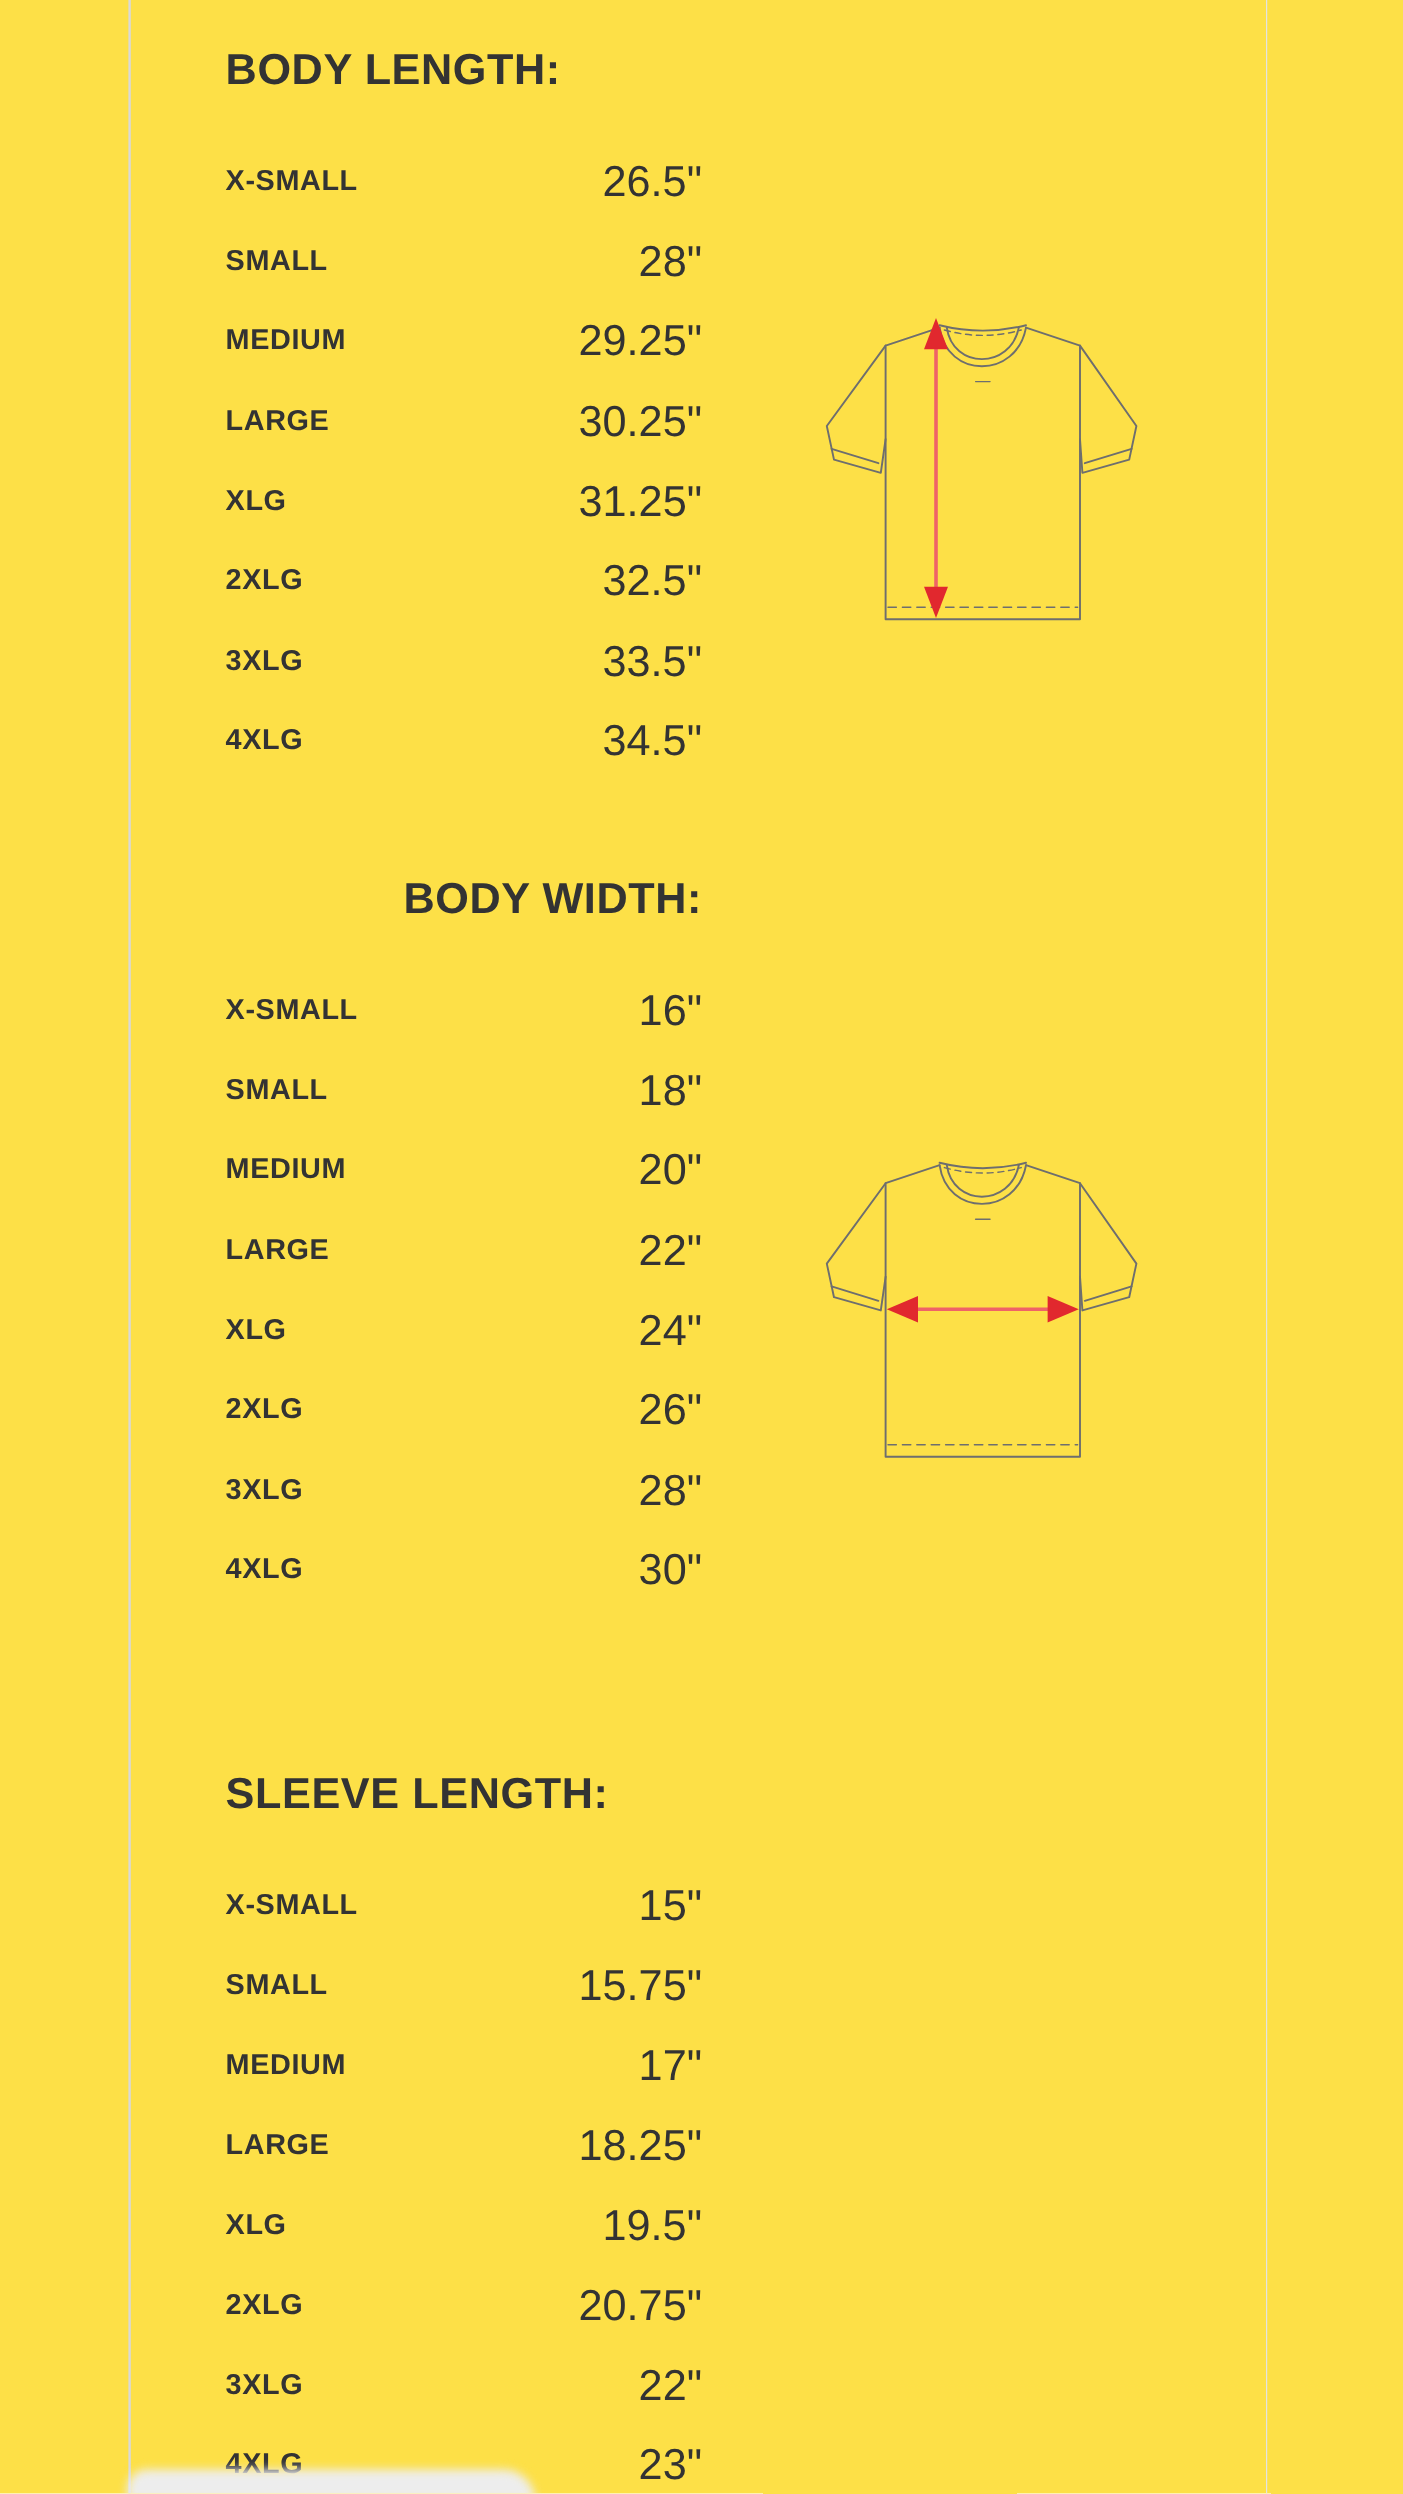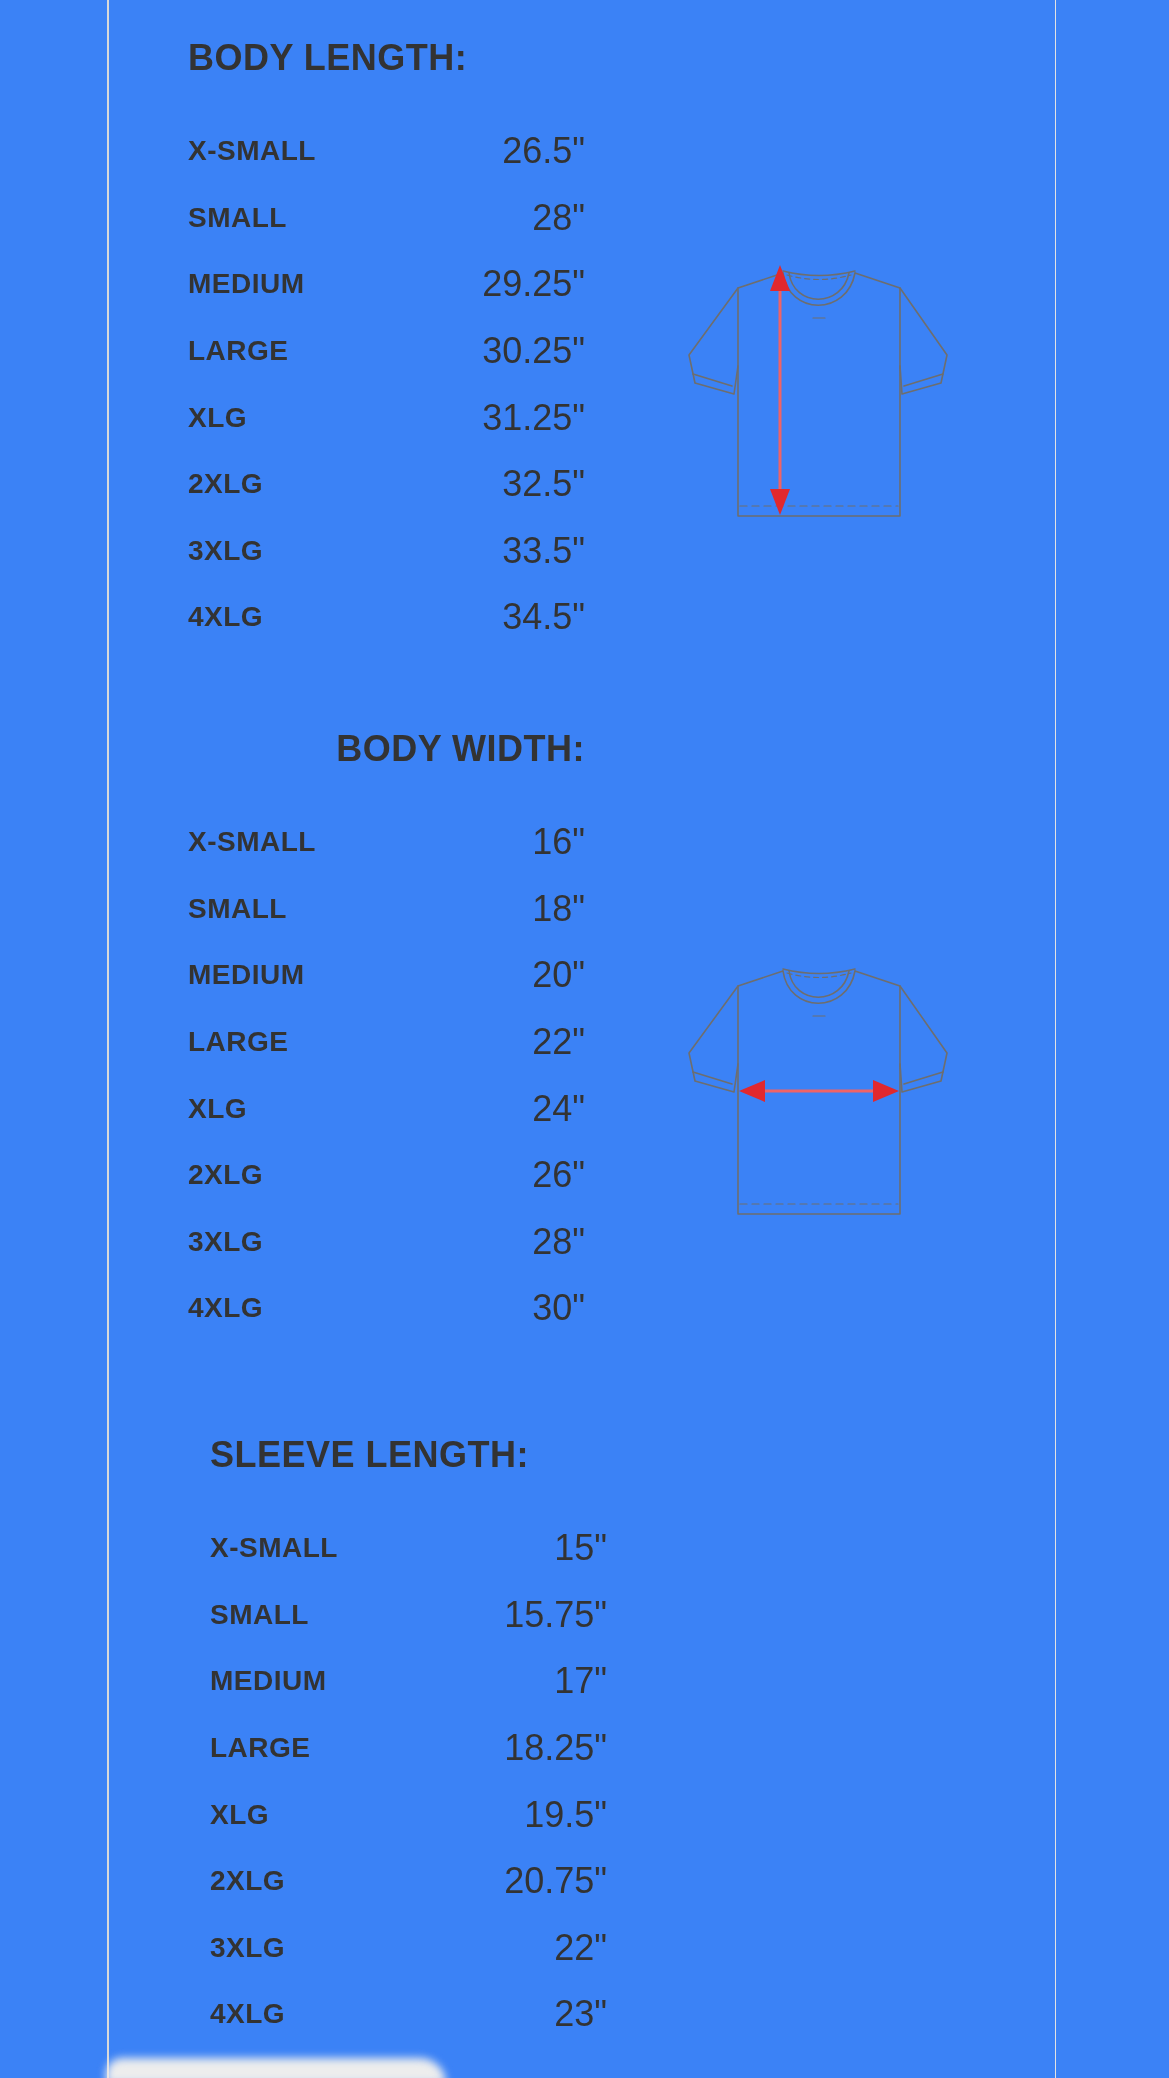--- a/index.html
+++ b/index.html
@@ -1,38 +1,38 @@
 <!DOCTYPE html>
 <html><head>
 <meta charset="utf-8">
 <style>
   html,body{margin:0;padding:0;background:#ffffff;}
   .page{
     position:relative;
     width:1169px;height:2078px;
-    background:#3b82f6;
+    background:#fde047;
     overflow:hidden;
     font-family:"Liberation Sans","DejaVu Sans",sans-serif;
     color:#333333;
   }
   .rule{position:absolute;top:0;bottom:0;}
   .rule-left{left:107px;width:2px;background:#d9d9d9;}
   .rule-right{left:1055px;width:1px;background:#e3e3e3;}
 
   .section{position:absolute;left:188px;width:397px;}
   .section-title{
     font-size:36px;font-weight:700;line-height:44px;
     letter-spacing:0.5px;color:#333333;white-space:nowrap;
   }
   .rows{position:absolute;left:0;top:82px;width:100%;}
   .row{
     display:flex;justify-content:space-between;align-items:center;
     height:66.57px;
   }
-  .size-label{font-size:28px;font-weight:700;letter-spacing:0.5px;color:#333333;white-space:nowrap;}
+  .size-label{font-size:24px;font-weight:700;letter-spacing:0.5px;color:#333333;white-space:nowrap;}
   .size-value{font-size:36px;font-weight:400;color:#333333;white-space:nowrap;}
 
   .diagram{position:absolute;left:680px;width:276px;height:260px;}
   .diagram-1{top:260px;}
   .diagram-2{top:958px;}
   .tee-stroke{stroke:#6e6e6e;stroke-width:1.6;fill:none;stroke-linejoin:round;stroke-linecap:round;}
 
   .bottom-shadow{
     position:absolute;left:106px;top:2058px;width:340px;height:26px;
     background:#ededed;border-radius:16px 26px 0 0;
@@ -116,21 +116,21 @@
           <span class="size-label">3XLG</span>
           <span class="size-value">28"</span>
         </div>
         <div class="row">
           <span class="size-label">4XLG</span>
           <span class="size-value">30"</span>
         </div>
       </div>
   </div>
 
-  <div class="section" style="top:1433px;margin-left:22px;">
+  <div class="section" style="top:1473px;">
     <div class="section-title">SLEEVE LENGTH:</div>
     <div class="rows">
         <div class="row">
           <span class="size-label">X-SMALL</span>
           <span class="size-value">15"</span>
         </div>
         <div class="row">
           <span class="size-label">SMALL</span>
           <span class="size-value">15.75"</span>
         </div>

